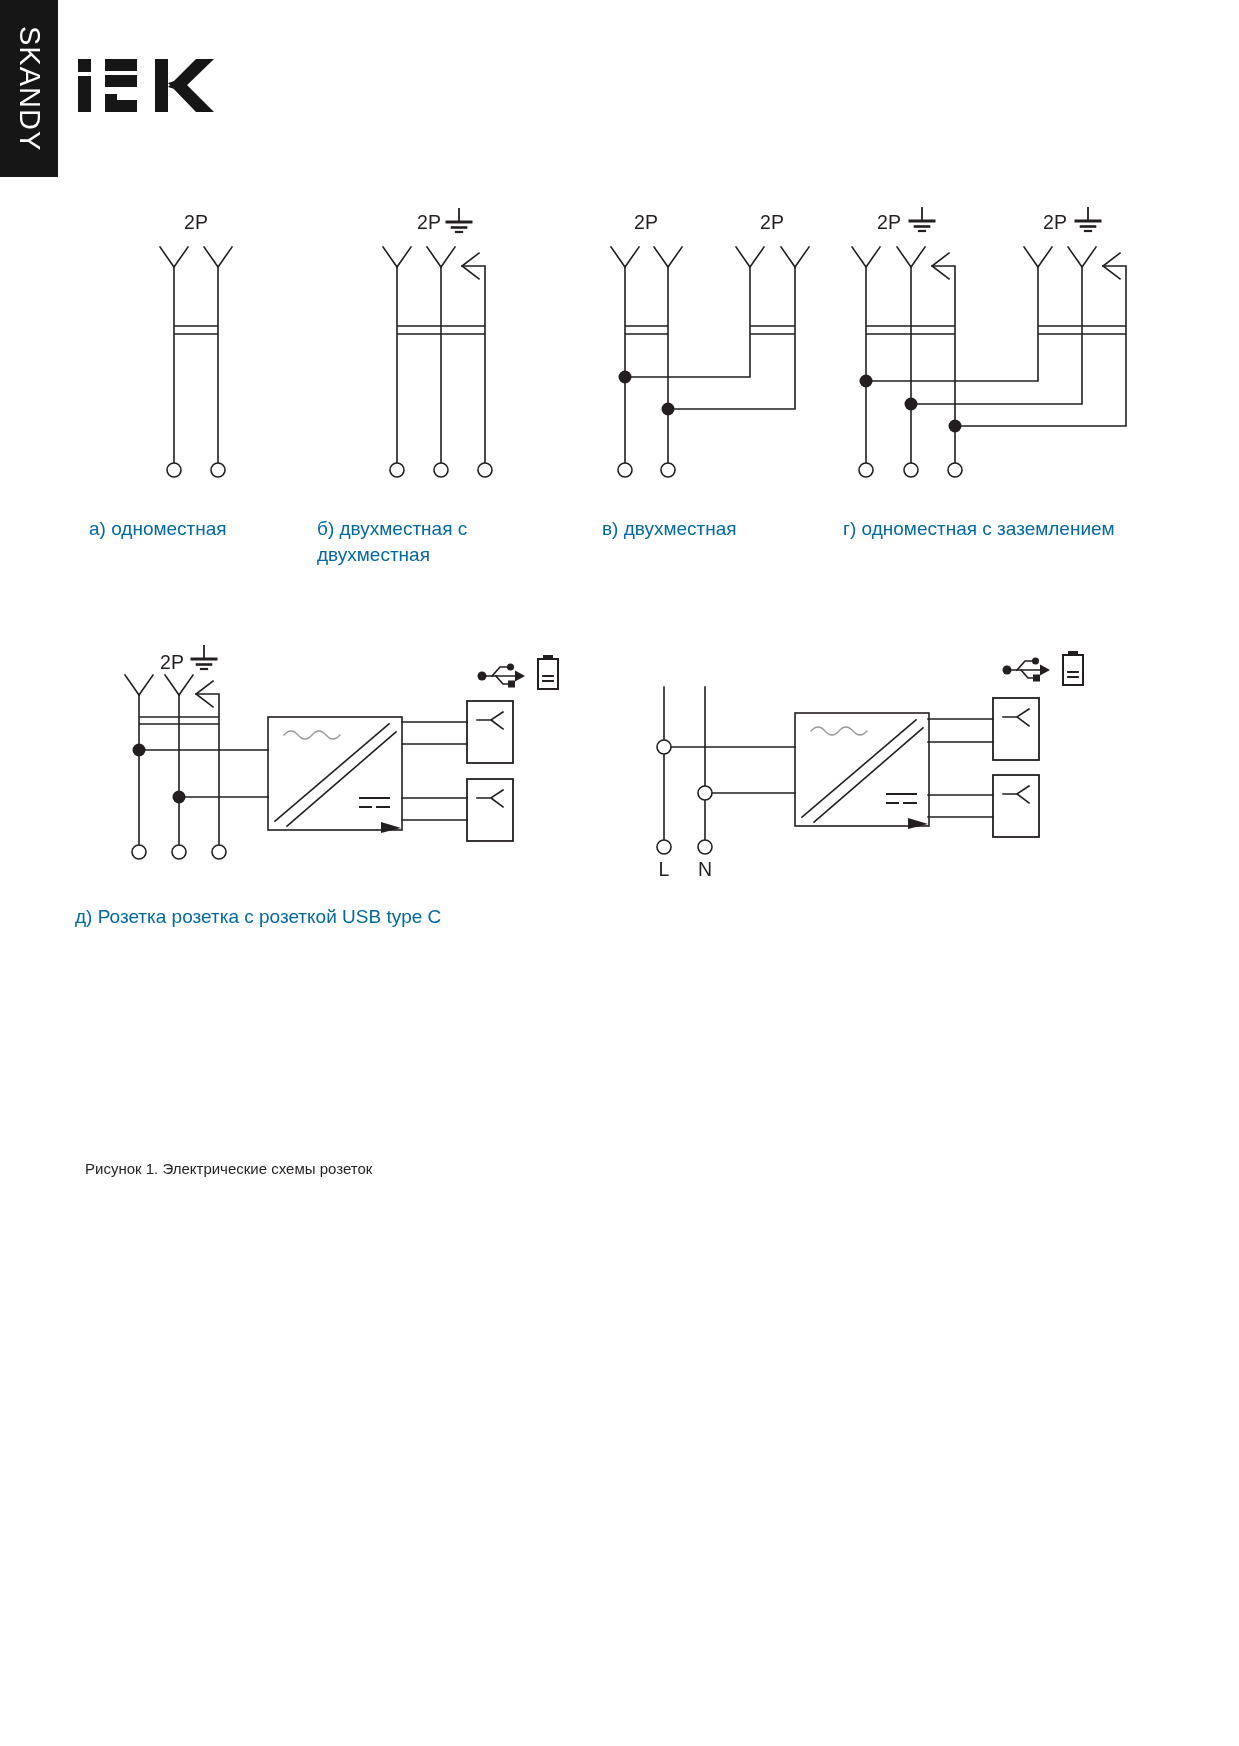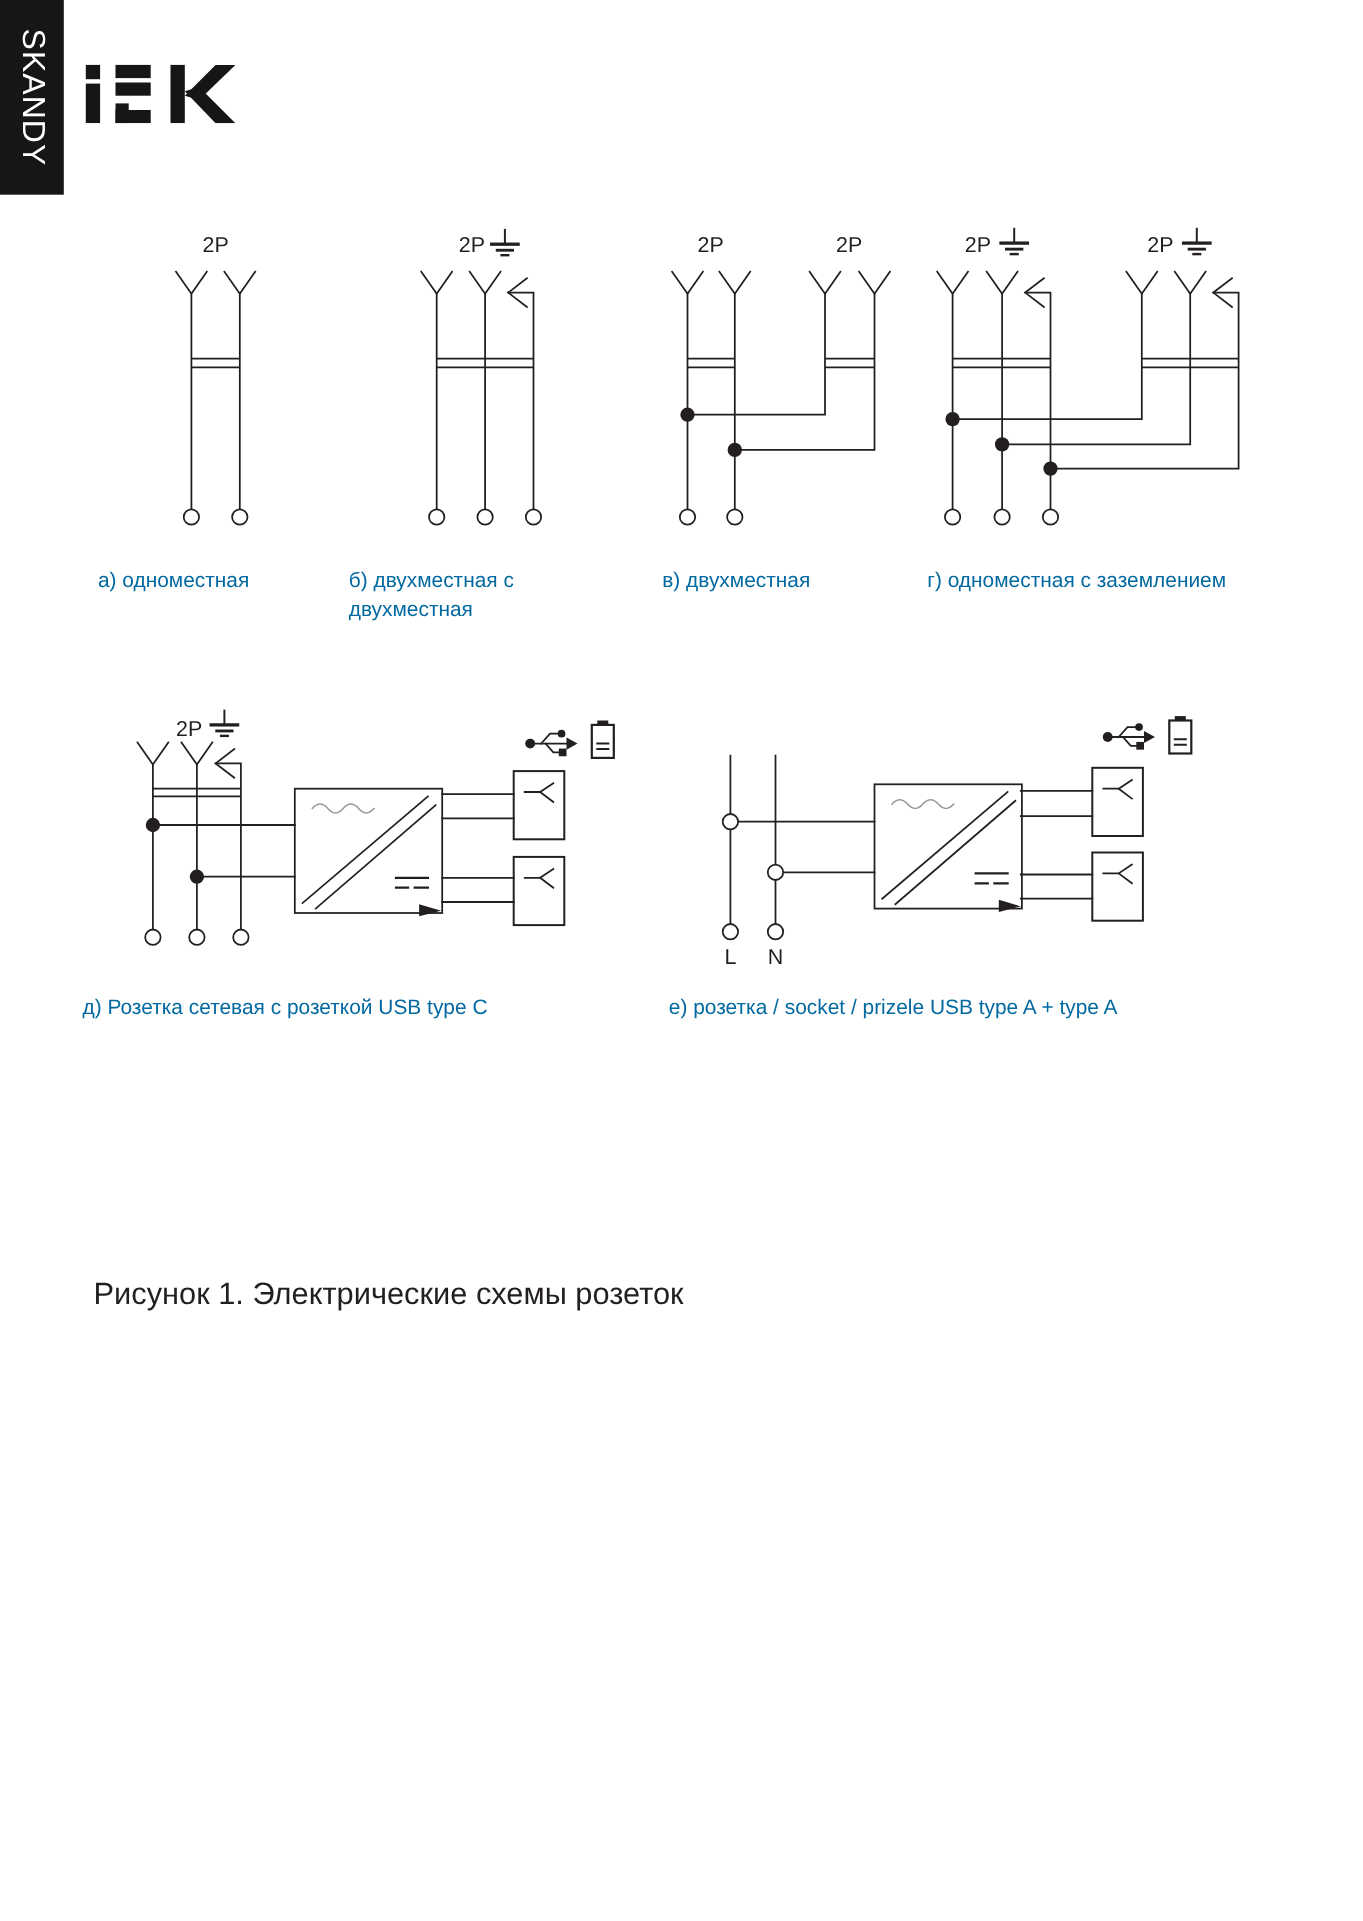--- a/index.html
+++ b/index.html
@@ -11,21 +11,21 @@
     position:absolute;left:0;top:0;width:58px;height:177px;background:#161616;
     display:flex;align-items:center;justify-content:center;
   }
   .brand-tab span{
     writing-mode:vertical-rl;color:#ffffff;font-size:29px;letter-spacing:1px;
     font-family:"Liberation Sans",sans-serif;
   }
   .logo{position:absolute;left:77px;top:57px;width:137px;height:55px;}
   .dsvg{position:absolute;left:0;top:0;}
   .cap{position:absolute;font-size:19px;line-height:26px;white-space:nowrap;color:#0369a1;}
-  .figcap{position:absolute;left:85px;top:1160px;font-size:28px;color:#231f20;white-space:nowrap;text-align:center;}
+  .figcap{position:absolute;left:85px;top:1160px;font-size:15px;color:#231f20;white-space:nowrap;text-align:center;}
 </style>
 </head>
 <body>
 
 <div class="page">
 
   <div class="brand-tab">
     <span>SKANDY</span>
   </div>
 
@@ -204,18 +204,17 @@
   </svg>
 
   <div class="cap" style="left:89px;top:516px">а) одноместная</div>
   <div class="cap" style="left:317px;top:516px">
     <div>б) двухместная с</div>
     <div>двухместная</div>
   </div>
   <div class="cap" style="left:602px;top:516px">в) двухместная</div>
   <div class="cap" style="left:843px;top:516px">г) одноместная с заземлением</div>
 
-  <div class="cap" style="left:75px;top:904px">д) Розетка сетевая с розеткой USB type C</div>
-  <div class="cap" style="left:608px;top:904px">е) розетка / socket / prizele USB type A + type A</div>
+  <div class="cap" style="left:75px;top:904px">д) Розетка розетка с розеткой USB type C</div>
 
   <div class="figcap">Рисунок 1. Электрические схемы розеток</div>
 
 </div>
 
 </body></html>

